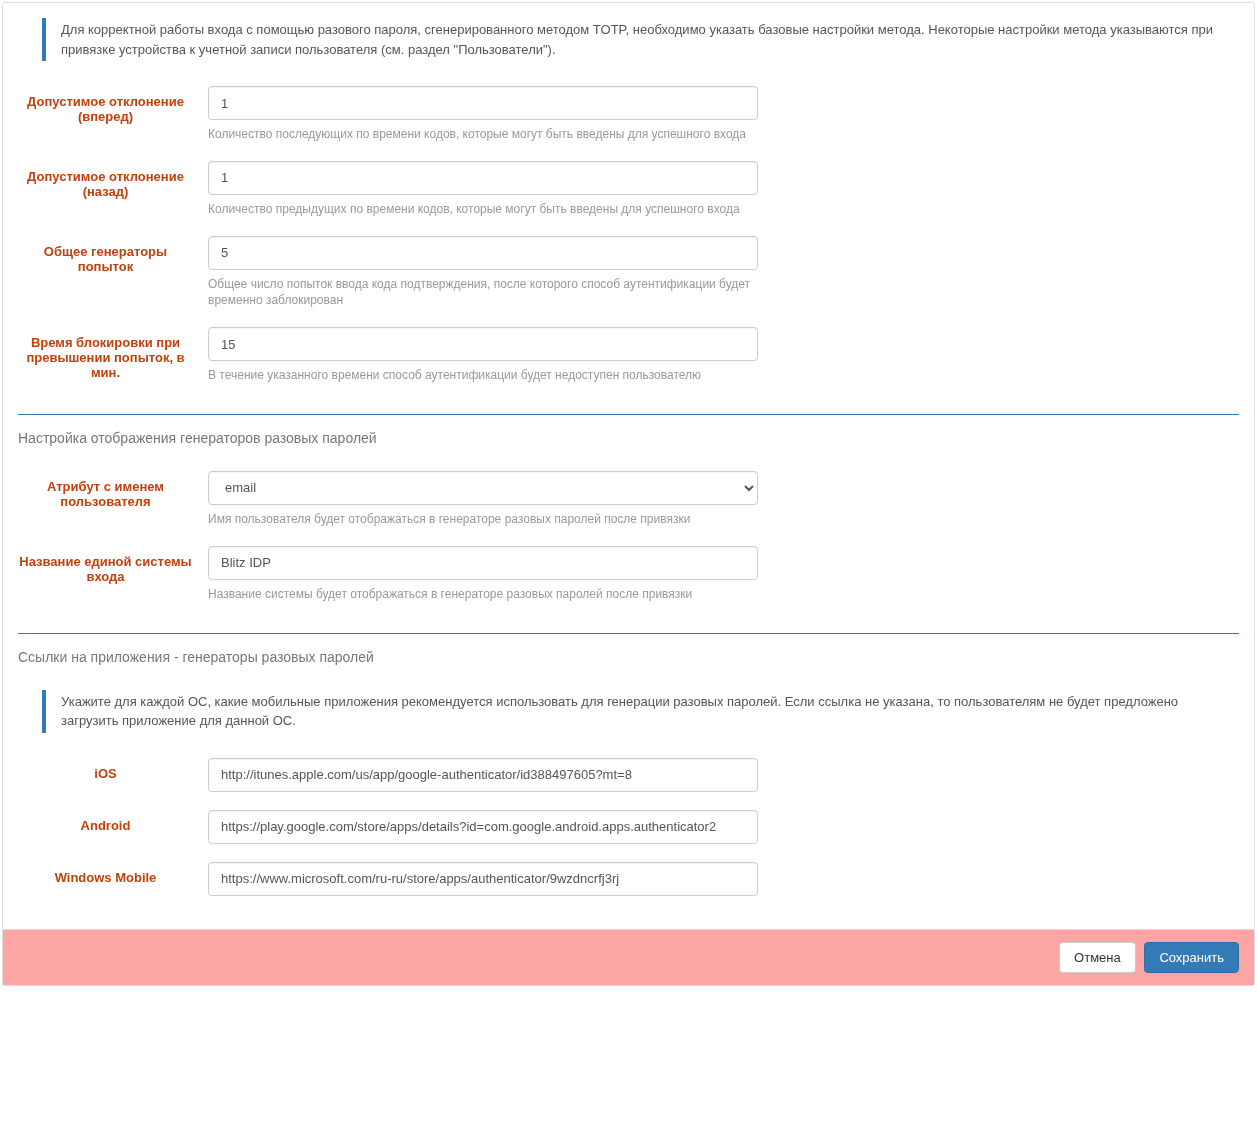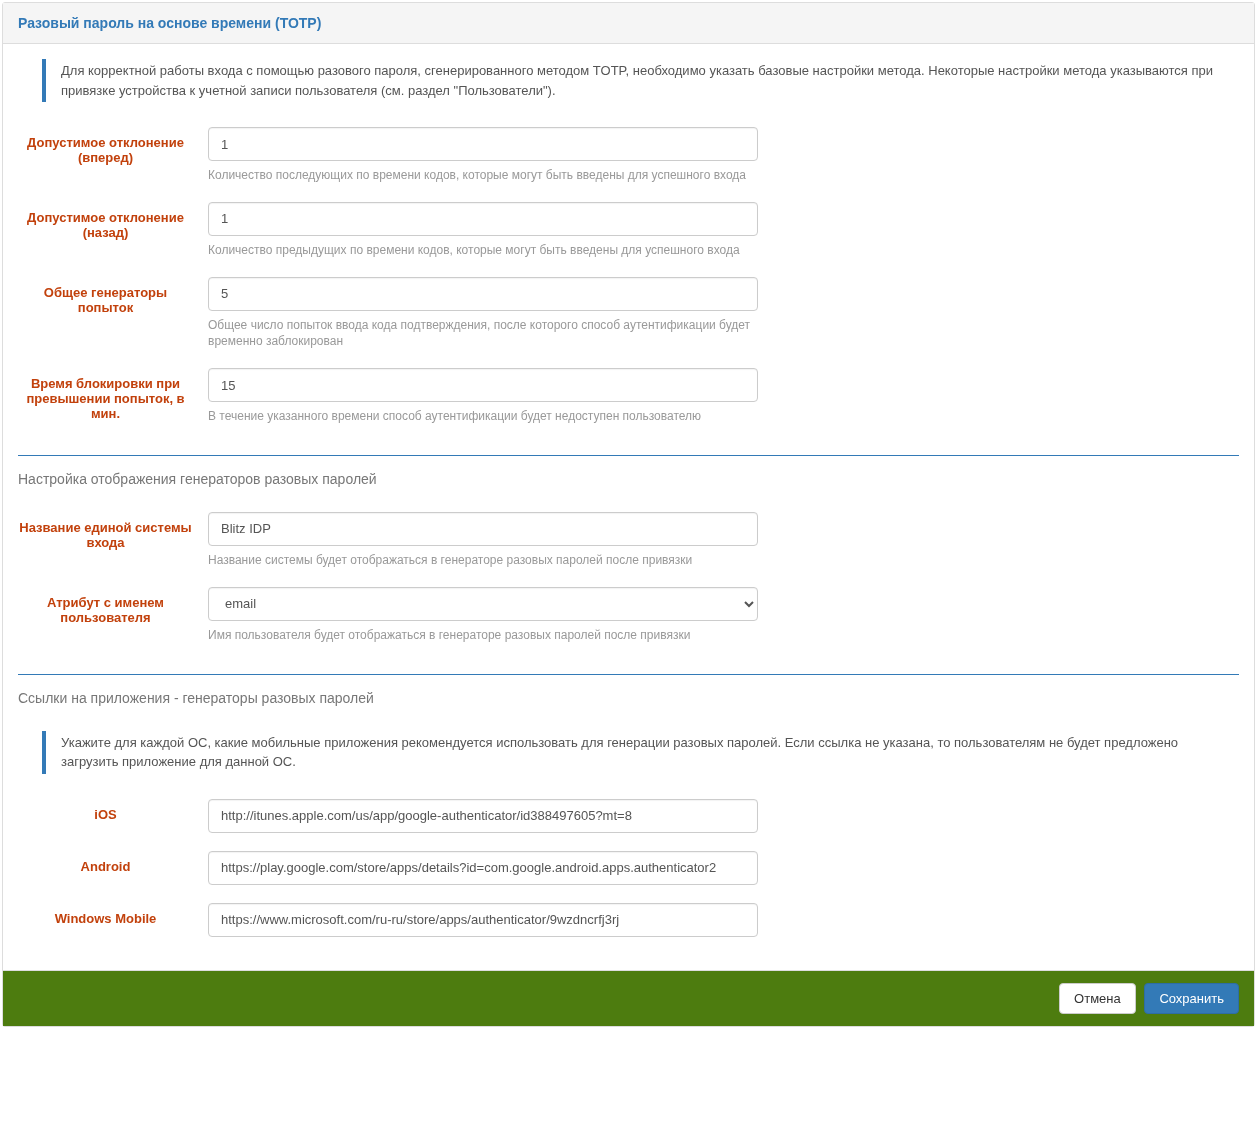--- a/index.html
+++ b/index.html
@@ -90,21 +90,21 @@
     .section-heading {
       color: #777;
       font-size: 14px;
       font-weight: normal;
       margin-bottom: 25px;
     }
     .panel-footer {
       border-top: 1px solid #ddd;
       padding: 12px 15px;
       text-align: right;
-      background: #4d7c0f;
+      background: #fca5a5;
     }
     .btn {
       display: inline-block;
       padding: 7px 14px;
       font-size: 13px;
       text-align: center;
       border: 1px solid transparent;
       border-radius: 4px;
       cursor: pointer;
       margin-left: 5px;
@@ -117,23 +117,20 @@
     .btn-primary {
       color: #fff;
       background-color: #337ab7;
       border-color: #2e6da4;
     }
   </style>
 </head>
 <body>
 
 <div class="panel">
-  <div class="panel-heading">
-    <div class="panel-title">Разовый пароль на основе времени (TOTP)</div>
-  </div>
   <div class="panel-body">
 
     <div class="info-block">
       <span>Для корректной работы входа с помощью разового пароля, сгенерированного методом TOTP, необходимо указать базовые настройки метода. Некоторые настройки метода указываются при привязке устройства к учетной записи пользователя (см. раздел "Пользователи").</span>
     </div>
 
     <div class="form-row">
       <div class="form-label">Допустимое отклонение (вперед)</div>
       <div class="form-control-wrap">
         <input type="text" class="form-control" value="1" style="">
@@ -160,36 +157,36 @@
     <div class="form-row">
       <div class="form-label">Время блокировки при превышении попыток, в мин.</div>
       <div class="form-control-wrap">
         <input type="text" class="form-control" value="15" style="">
         <div class="help-text">В течение указанного времени способ аутентификации будет недоступен пользователю</div>
       </div>
     </div>
 
     <hr class="section-divider">
     <div class="section-heading">Настройка отображения генераторов разовых паролей</div>
-
-    <div class="form-row">
-      <div class="form-label">Название единой системы входа</div>
-      <div class="form-control-wrap">
-        <input type="text" class="form-control" value="Blitz IDP" style="">
-        <div class="help-text">Название системы будет отображаться в генераторе разовых паролей после привязки</div>
-      </div>
-    </div>
 
     <div class="form-row">
       <div class="form-label">Атрибут с именем пользователя</div>
       <div class="form-control-wrap">
         <select class="form-control">
           <option>email</option>
         </select>
         <div class="help-text">Имя пользователя будет отображаться в генераторе разовых паролей после привязки</div>
+      </div>
+    </div>
+
+    <div class="form-row">
+      <div class="form-label">Название единой системы входа</div>
+      <div class="form-control-wrap">
+        <input type="text" class="form-control" value="Blitz IDP" style="">
+        <div class="help-text">Название системы будет отображаться в генераторе разовых паролей после привязки</div>
       </div>
     </div>
 
     <hr class="section-divider">
     <div class="section-heading">Ссылки на приложения - генераторы разовых паролей</div>
 
     <div class="info-block">
       <span>Укажите для каждой ОС, какие мобильные приложения рекомендуется использовать для генерации разовых паролей. Если ссылка не указана, то пользователям не будет предложено загрузить приложение для данной ОС.</span>
     </div>
 

